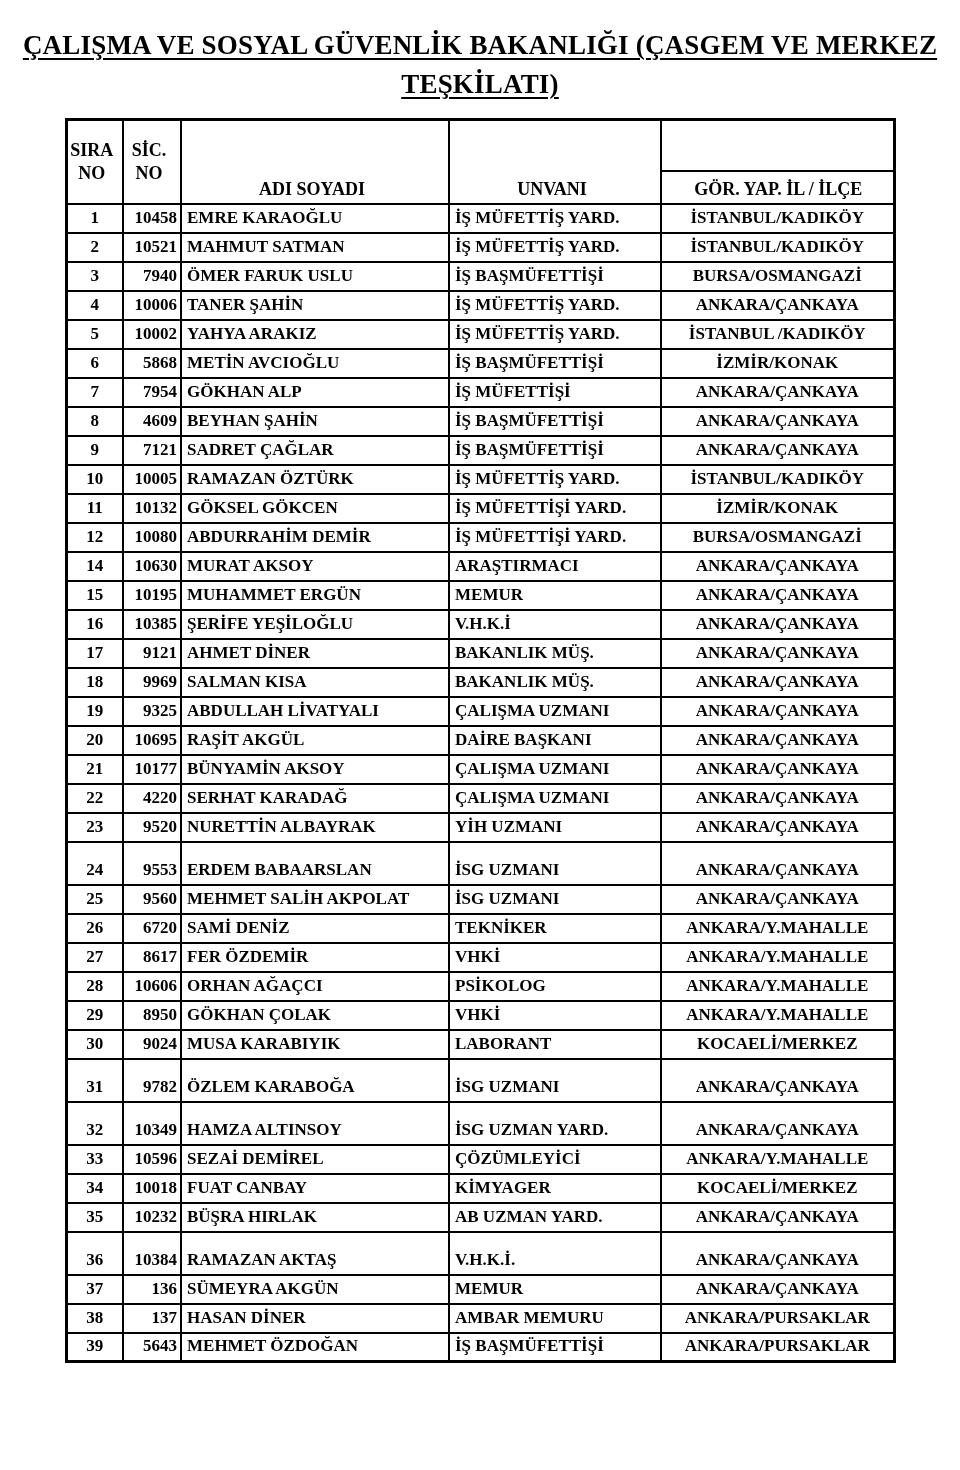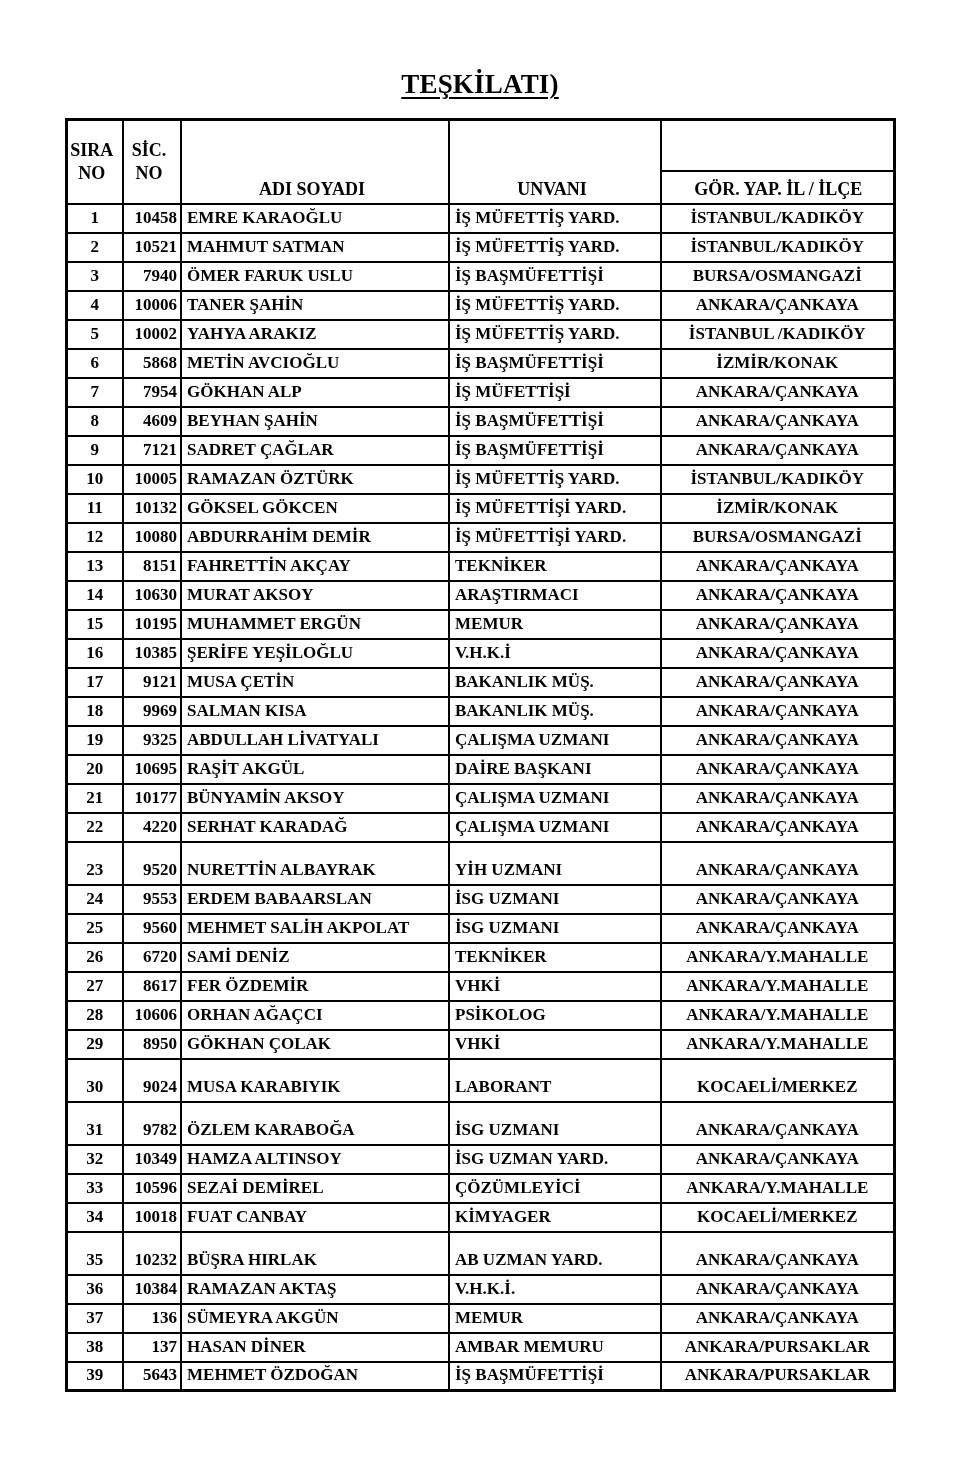--- a/index.html
+++ b/index.html
@@ -91,21 +91,21 @@
   td.c-name  { text-align: left; padding-left: 5px; }
   td.c-title { text-align: left; padding-left: 5px; }
   td.c-loc   { text-align: center; }
 </style>
 </head>
 <body>
 
 <div class="page">
 
   <div class="title">
-    <br>
+    <span class="tline">ÇALIŞMA VE SOSYAL GÜVENLİK BAKANLIĞI (ÇASGEM VE MERKEZ</span><br>
     <span class="tline">TEŞKİLATI)</span>
   </div>
 
   <table class="roster">
     <colgroup>
       <col style="width:57px">
       <col style="width:58px">
       <col style="width:268px">
       <col style="width:212px">
       <col style="width:233px">
@@ -205,27 +205,20 @@
           <td class="c-loc">İZMİR/KONAK</td>
         </tr>
         <tr>
           <td class="c-sira">12</td>
           <td class="c-sicil">10080</td>
           <td class="c-name">ABDURRAHİM DEMİR</td>
           <td class="c-title">İŞ MÜFETTİŞİ YARD.</td>
           <td class="c-loc">BURSA/OSMANGAZİ</td>
         </tr>
         <tr>
-          <td class="c-sira">13</td>
-          <td class="c-sicil">8151</td>
-          <td class="c-name">FAHRETTİN AKÇAY</td>
-          <td class="c-title">TEKNİKER</td>
-          <td class="c-loc">ANKARA/ÇANKAYA</td>
-        </tr>
-        <tr>
           <td class="c-sira">14</td>
           <td class="c-sicil">10630</td>
           <td class="c-name">MURAT AKSOY</td>
           <td class="c-title">ARAŞTIRMACI</td>
           <td class="c-loc">ANKARA/ÇANKAYA</td>
         </tr>
         <tr>
           <td class="c-sira">15</td>
           <td class="c-sicil">10195</td>
           <td class="c-name">MUHAMMET ERGÜN</td>
@@ -235,21 +228,21 @@
         <tr>
           <td class="c-sira">16</td>
           <td class="c-sicil">10385</td>
           <td class="c-name">ŞERİFE YEŞİLOĞLU</td>
           <td class="c-title">V.H.K.İ</td>
           <td class="c-loc">ANKARA/ÇANKAYA</td>
         </tr>
         <tr>
           <td class="c-sira">17</td>
           <td class="c-sicil">9121</td>
-          <td class="c-name">MUSA ÇETİN</td>
+          <td class="c-name">AHMET DİNER</td>
           <td class="c-title">BAKANLIK MÜŞ.</td>
           <td class="c-loc">ANKARA/ÇANKAYA</td>
         </tr>
         <tr>
           <td class="c-sira">18</td>
           <td class="c-sicil">9969</td>
           <td class="c-name">SALMAN KISA</td>
           <td class="c-title">BAKANLIK MÜŞ.</td>
           <td class="c-loc">ANKARA/ÇANKAYA</td>
         </tr>

